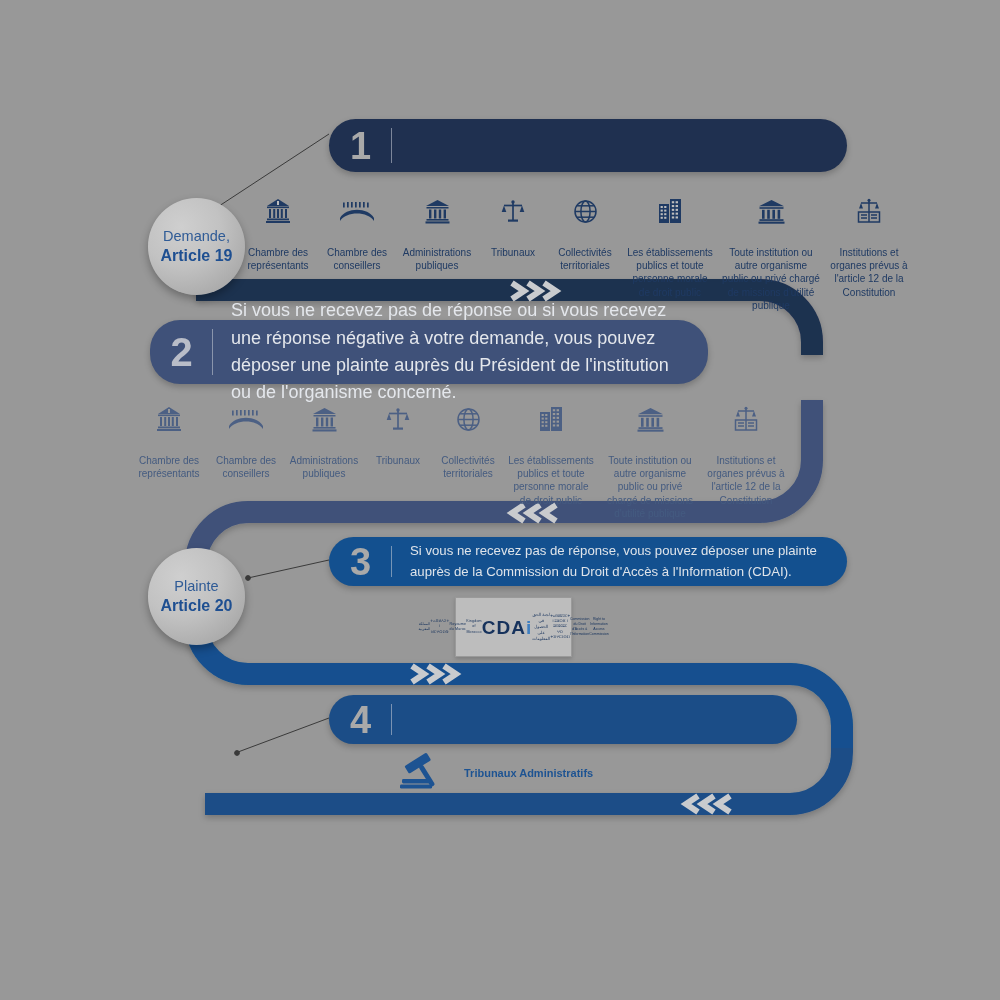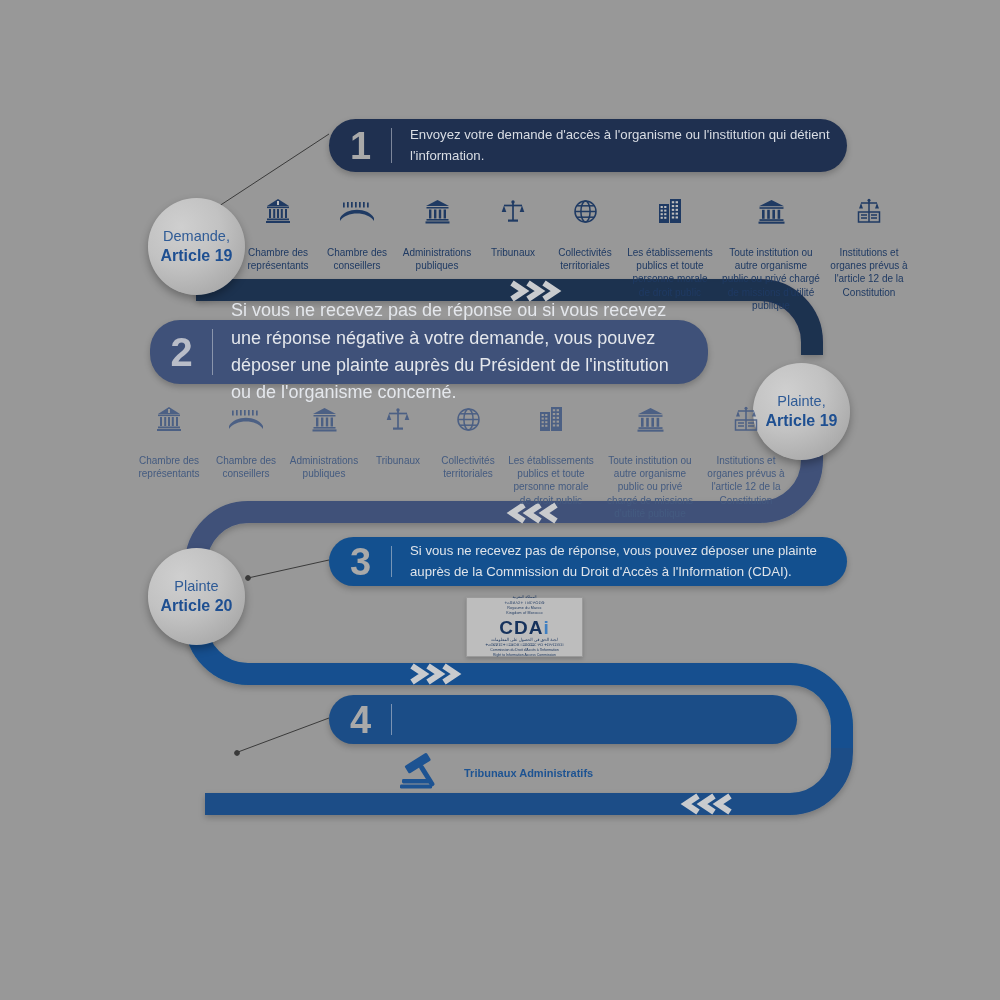--- a/index.html
+++ b/index.html
@@ -90,25 +90,25 @@
   }
   #row1{left:238px;top:196px;}
   #row1 .inst{padding:0 4px;}
   #row2{left:130px;top:404px;}
   #row2 .inst{padding:0 4px;}
   #row2 .lb{color:#445b80;}
   #row2 .ic svg{opacity:.82;}
 
   
   #cdai{
-    position:absolute;left:466px;top:597px;width:117px;height:60px;
+    position:absolute;left:455px;top:597px;width:117px;height:60px;
     background:#bdbdbd;
     border:1px solid #9a9a9a;
     box-sizing:border-box;
-    display:flex;flex-direction:column;align-items:center;justify-content:center;
+    display:flex;flex-direction:row;align-items:center;justify-content:center;
     box-shadow:0 2px 4px rgba(0,0,0,.18);
   }
   #cdai .t1{font-size:3.6px;line-height:1.5;color:#16325c;text-align:center;letter-spacing:.2px;}
   #cdai .wm{font-size:19px;font-weight:bold;color:#16325c;letter-spacing:1px;line-height:1;margin:1px 0 0;}
   #cdai .wm .dot{color:#3f7fc1;}
   #cdai .t2{font-size:4.2px;line-height:1.45;color:#16325c;text-align:center;}
   #cdai .t3{font-size:3.5px;line-height:1.5;color:#16325c;text-align:center;}
 
   
   #trib{
@@ -171,21 +171,20 @@
       <line x1="329" y1="560" x2="248" y2="578"></line>
       <circle cx="248" cy="578" r="2.4"></circle>
       <line x1="329" y1="718" x2="238" y2="752"></line>
       <circle cx="237" cy="753" r="2.4"></circle>
     </g>
   </svg>
 
   <div class="panel" id="panel1">
     <div class="num">1</div>
     <div class="rule"></div>
-    <div class="txt">Envoyez votre demande d'accès à l'organisme ou l'institution qui détient l'information.</div>
   </div>
 
   <div class="panel" id="panel2">
     <div class="num">2</div>
     <div class="rule"></div>
     <div class="txt">Si vous ne recevez pas de réponse ou si vous recevez une réponse négative à votre demande, vous pouvez déposer une plainte auprès du Président de l'institution ou de l'organisme concerné.</div>
   </div>
 
   <div class="panel" id="panel3">
     <div class="num">3</div>
@@ -193,24 +192,20 @@
     <div class="txt">Si vous ne recevez pas de réponse, vous pouvez déposer une plainte auprès de la Commission du Droit d'Accès à l'Information (CDAI).</div>
   </div>
 
   <div class="panel" id="panel4">
     <div class="num">4</div>
     <div class="rule"></div>
   </div>
 
   <div class="circle" id="c1">
     <div class="l1">Demande,</div>
-    <div class="l2">Article 19</div>
-  </div>
-  <div class="circle" id="c2">
-    <div class="l1">Plainte,</div>
     <div class="l2">Article 19</div>
   </div>
   <div class="circle" id="c3">
     <div class="l1">Plainte</div>
     <div class="l2">Article 20</div>
   </div>
 
   <div class="instrow" id="row1">
 
     <div class="inst" style="width:72px">

